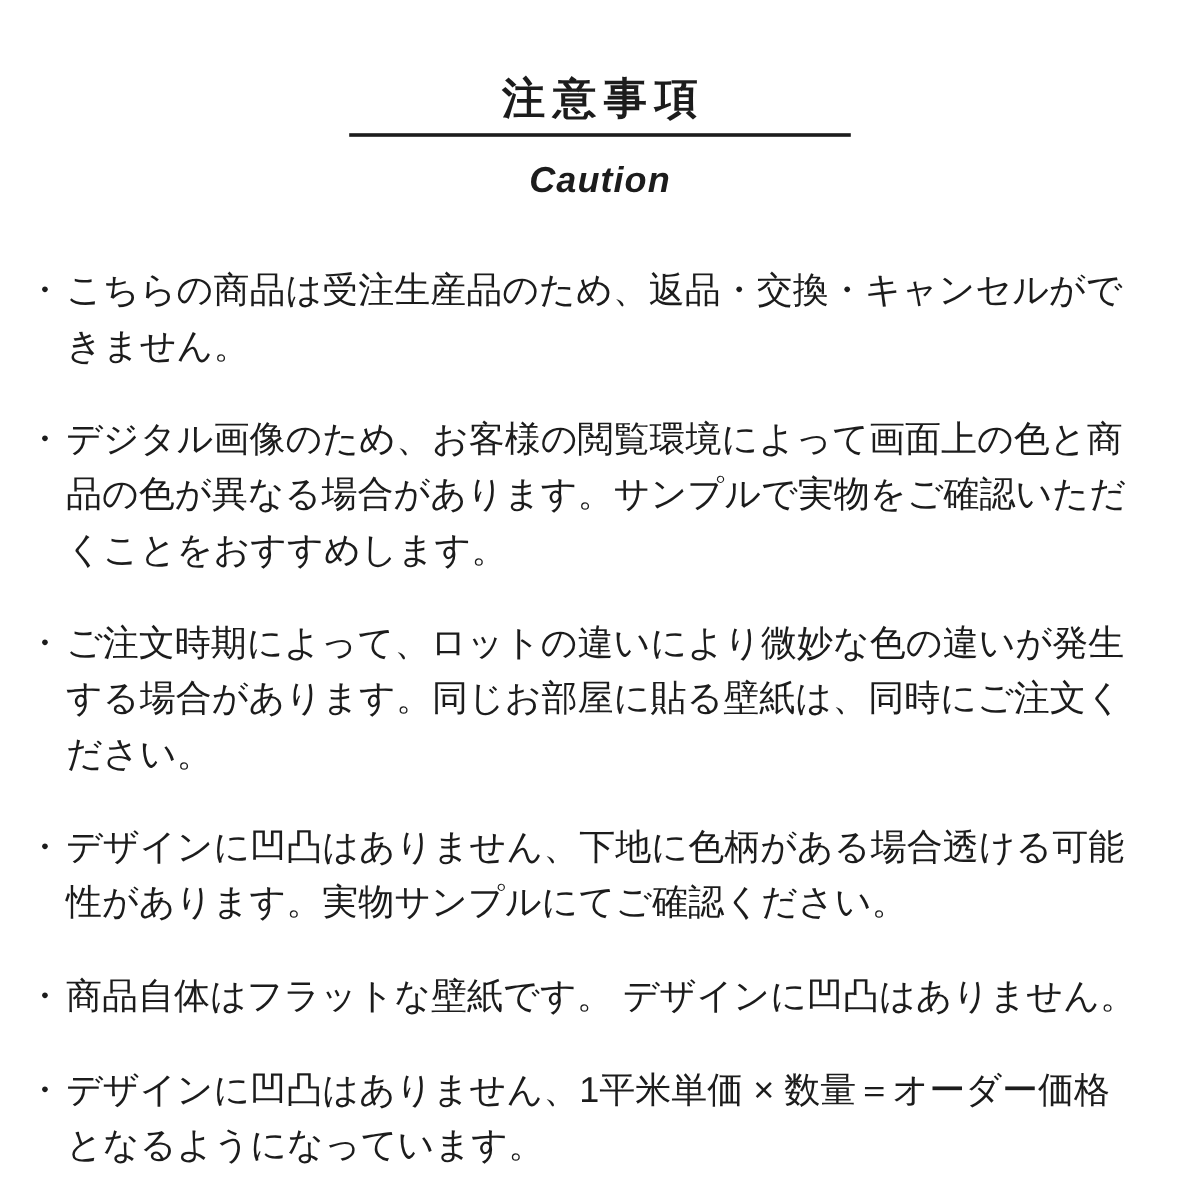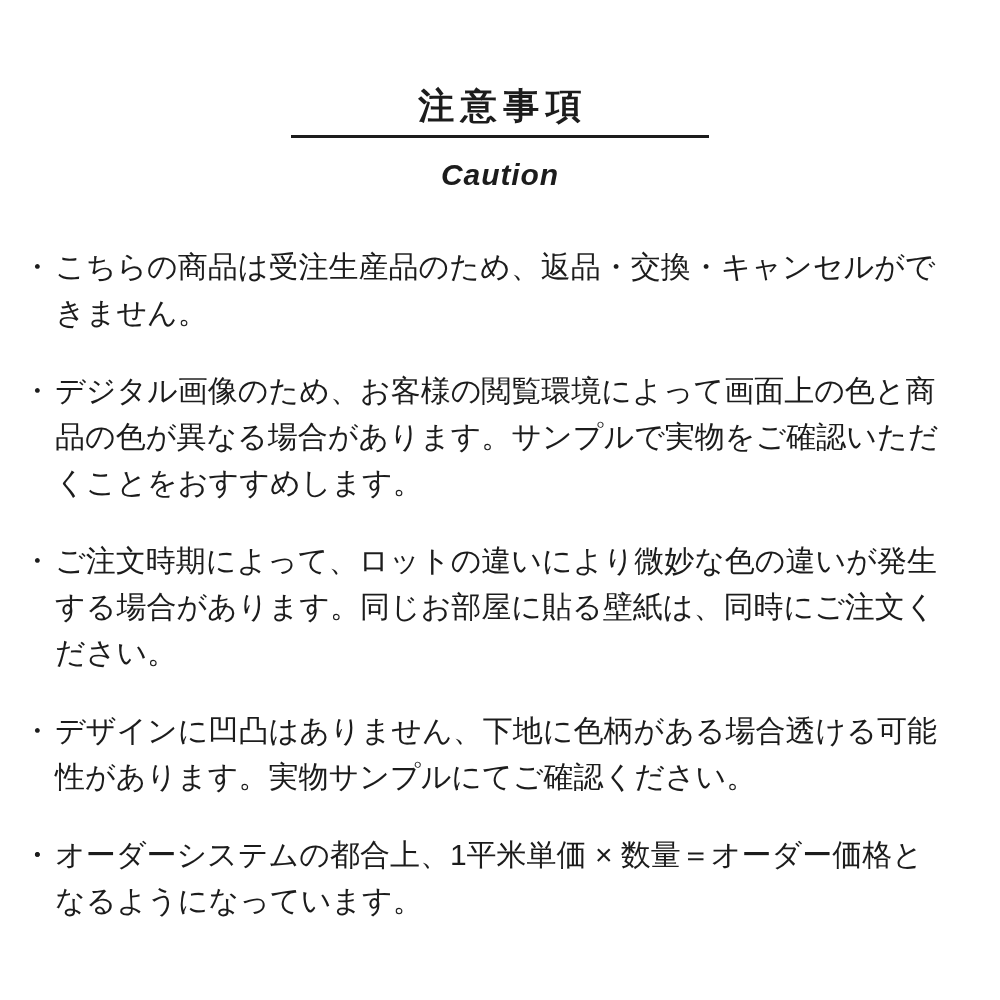--- a/index.html
+++ b/index.html
@@ -9,21 +9,21 @@
   body {
     width: 1000px;
     height: 1000px;
     background: #ffffff;
     color: #1c1c1c;
     font-family: "Liberation Sans", "DejaVu Sans", sans-serif;
     overflow: hidden;
   }
   .header {
     text-align: center;
-    padding-top: 84px;
+    padding-top: 60px;
   }
   .title {
     margin: 0;
     font-size: 36px;
     font-weight: bold;
     letter-spacing: 0.18em;
     text-indent: 0.18em; 
     line-height: 1.2;
   }
   .title-rule {
@@ -85,18 +85,19 @@
   <li>
     <span class="dot">・</span>
     <span>ご注文時期によって、ロットの違いにより微妙な色の違いが発生する場合があります。同じお部屋に貼る壁紙は、同時にご注文ください。</span>
   </li>
   <li>
     <span class="dot">・</span>
     <span>デザインに凹凸はありません、下地に色柄がある場合透ける可能性があります。実物サンプルにてご確認ください。</span>
   </li>
   <li>
     <span class="dot">・</span>
+    <span>商品自体はフラットな壁紙です。 デザインに凹凸はありません。</span>
   </li>
   <li>
     <span class="dot">・</span>
-    <span>オーダーシステムの都合上、1平米単価 × 数量＝オーダー価格となるようになっています。</span>
+    <span>デザインに凹凸はありません、1平米単価 × 数量＝オーダー価格となるようになっています。</span>
   </li>
 </ul>
 
 </body></html>

